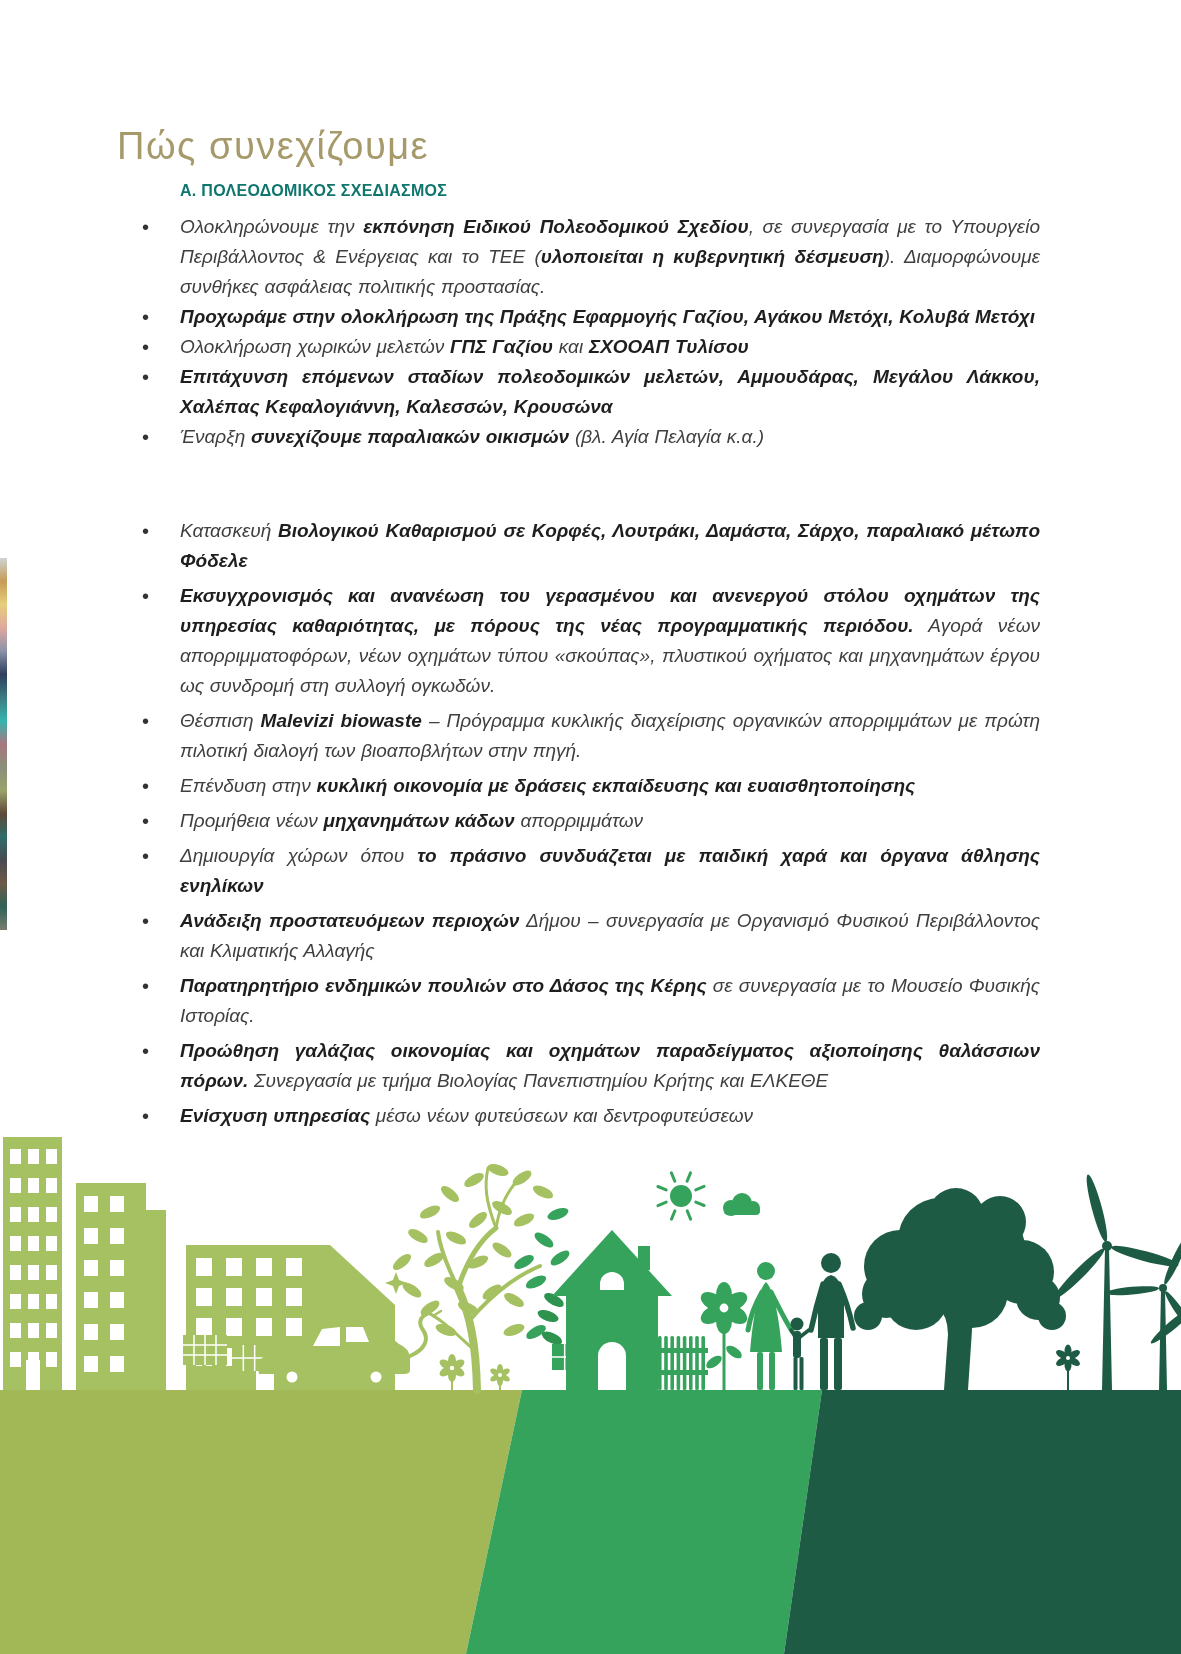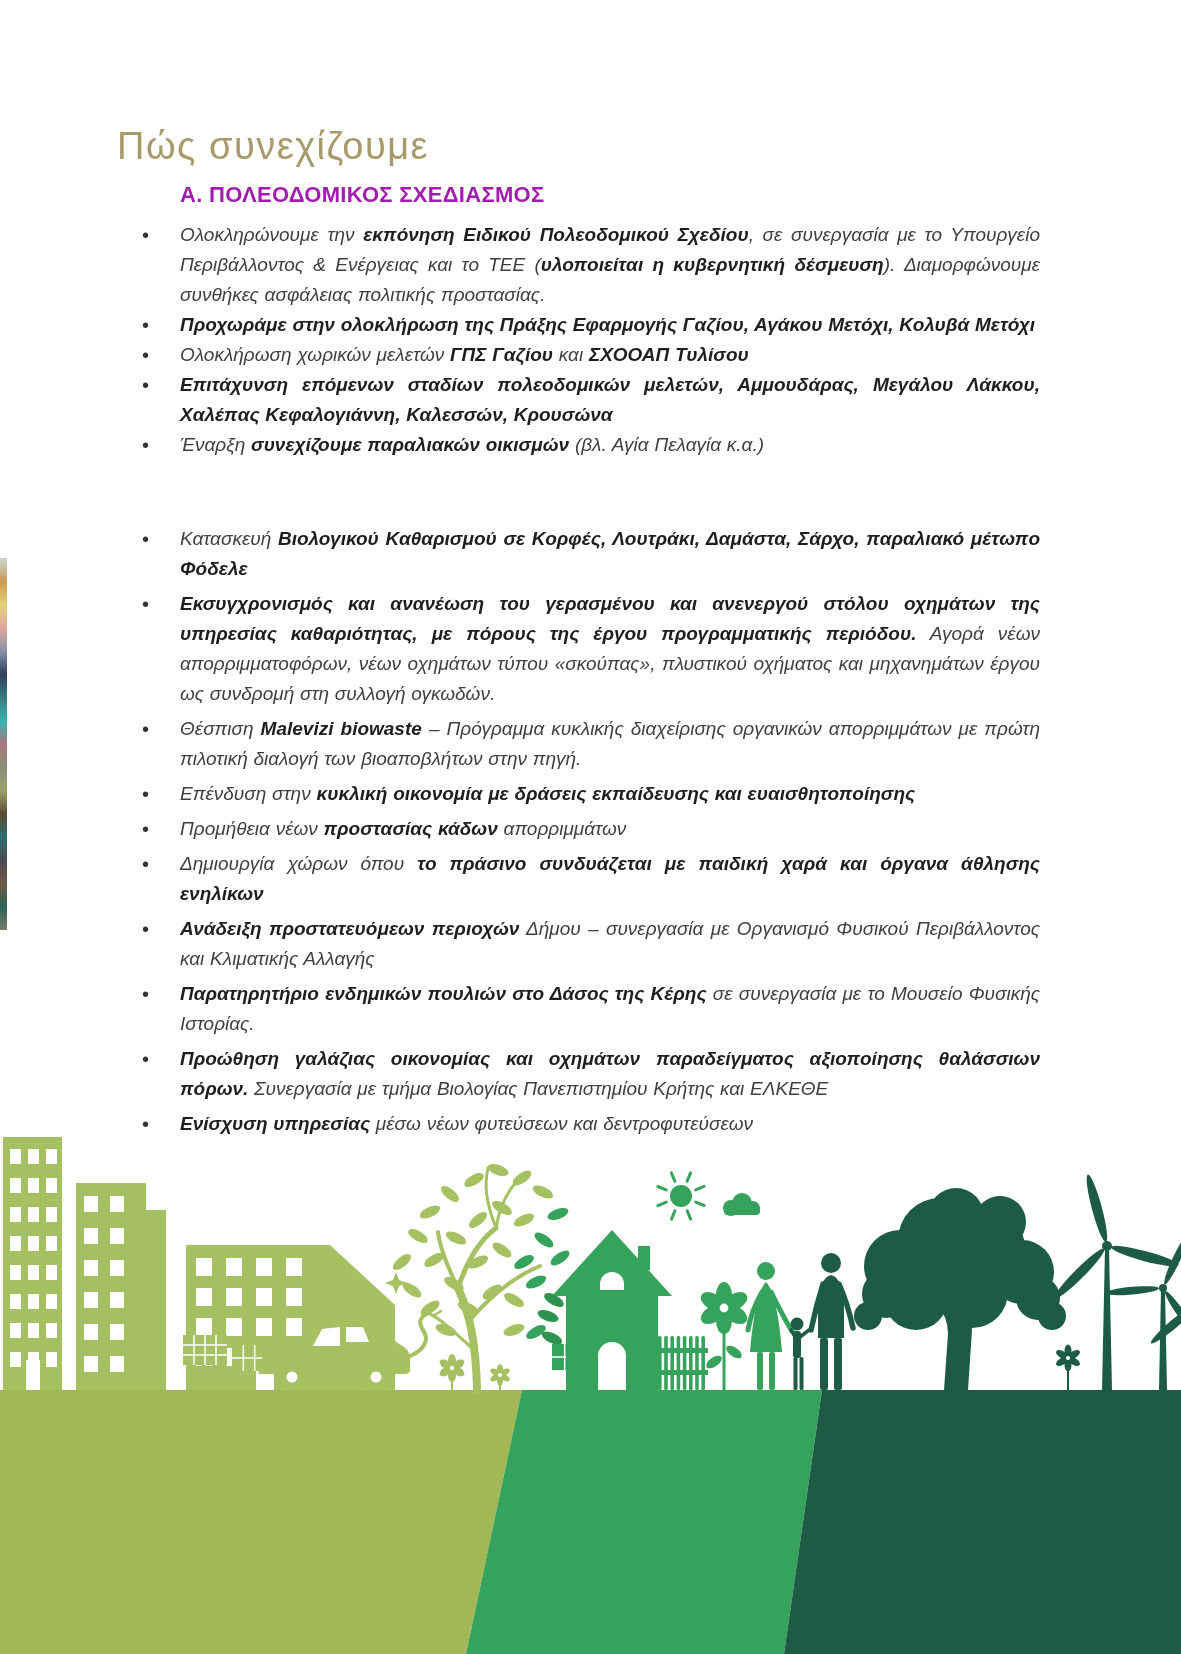--- a/index.html
+++ b/index.html
@@ -8,22 +8,22 @@
     background:#ffffff; font-family:"Liberation Sans", sans-serif;
   }
   .title{
     position:absolute; left:117px; top:100px;
     font-size:38px; font-weight:400; letter-spacing:1.5px;
     color:#a79a6a;
     text-align:right;
   }
   .content{ position:absolute; left:180px; top:182px; width:860px; }
   h3.sec{
-    margin:0 0 12px 0; font-size:22px; font-weight:700;
-    color:#a21caf; letter-spacing:.3px;
+    margin:0 0 12px 0; font-size:16px; font-weight:700;
+    color:#0f766e; letter-spacing:.3px;
   }
   section.sec-b{ margin-top:64px; }
   ul.blist{ list-style:none; margin:0; padding:0; }
   ul.blist li{ position:relative; }
   ul.list-a li{ margin:0; }
   ul.list-b li{ margin:0 0 5px 0; }
   ul.blist .dot{
     position:absolute; left:-38px; top:0;
     font-size:20px; line-height:30px; color:#333333;
   }
@@ -74,33 +74,33 @@
         </ul>
     </section>
     <section class="sec-b">
       <ul class="blist list-b">
           <li>
             <span class="dot">•</span>
             <p class="bt"><span class="r">Κατασκευή </span><span class="b">Βιολογικού Καθαρισμού σε Κορφές, Λουτράκι, Δαμάστα, Σάρχο, παραλιακό μέτωπο Φόδελε</span></p>
           </li>
           <li>
             <span class="dot">•</span>
-            <p class="bt"><span class="b">Εκσυγχρονισμός και ανανέωση του γερασμένου και ανενεργού στόλου οχημάτων της υπηρεσίας καθαριότητας, με πόρους της έργου προγραμματικής περιόδου.</span><span class="r"> Αγορά νέων απορριμματοφόρων, νέων οχημάτων τύπου «σκούπας», πλυστικού οχήματος και μηχανημάτων έργου ως συνδρομή στη συλλογή ογκωδών.</span></p>
+            <p class="bt"><span class="b">Εκσυγχρονισμός και ανανέωση του γερασμένου και ανενεργού στόλου οχημάτων της υπηρεσίας καθαριότητας, με πόρους της νέας προγραμματικής περιόδου.</span><span class="r"> Αγορά νέων απορριμματοφόρων, νέων οχημάτων τύπου «σκούπας», πλυστικού οχήματος και μηχανημάτων έργου ως συνδρομή στη συλλογή ογκωδών.</span></p>
           </li>
           <li>
             <span class="dot">•</span>
             <p class="bt"><span class="r">Θέσπιση </span><span class="b">Malevizi biowaste</span><span class="r"> – Πρόγραμμα κυκλικής διαχείρισης οργανικών απορριμμάτων με πρώτη πιλοτική διαλογή των βιοαποβλήτων στην πηγή.</span></p>
           </li>
           <li>
             <span class="dot">•</span>
             <p class="bt"><span class="r">Επένδυση στην </span><span class="b">κυκλική οικονομία με δράσεις εκπαίδευσης και ευαισθητοποίησης</span></p>
           </li>
           <li>
             <span class="dot">•</span>
-            <p class="bt"><span class="r">Προμήθεια νέων </span><span class="b">προστασίας κάδων</span><span class="r"> απορριμμάτων</span></p>
+            <p class="bt"><span class="r">Προμήθεια νέων </span><span class="b">μηχανημάτων κάδων</span><span class="r"> απορριμμάτων</span></p>
           </li>
           <li>
             <span class="dot">•</span>
             <p class="bt"><span class="r">Δημιουργία χώρων όπου </span><span class="b">το πράσινο συνδυάζεται με παιδική χαρά και όργανα άθλησης ενηλίκων</span></p>
           </li>
           <li>
             <span class="dot">•</span>
             <p class="bt"><span class="b">Ανάδειξη προστατευόμεων περιοχών</span><span class="r"> Δήμου – συνεργασία με Οργανισμό Φυσικού Περιβάλλοντος και Κλιματικής Αλλαγής</span></p>
           </li>
           <li>

